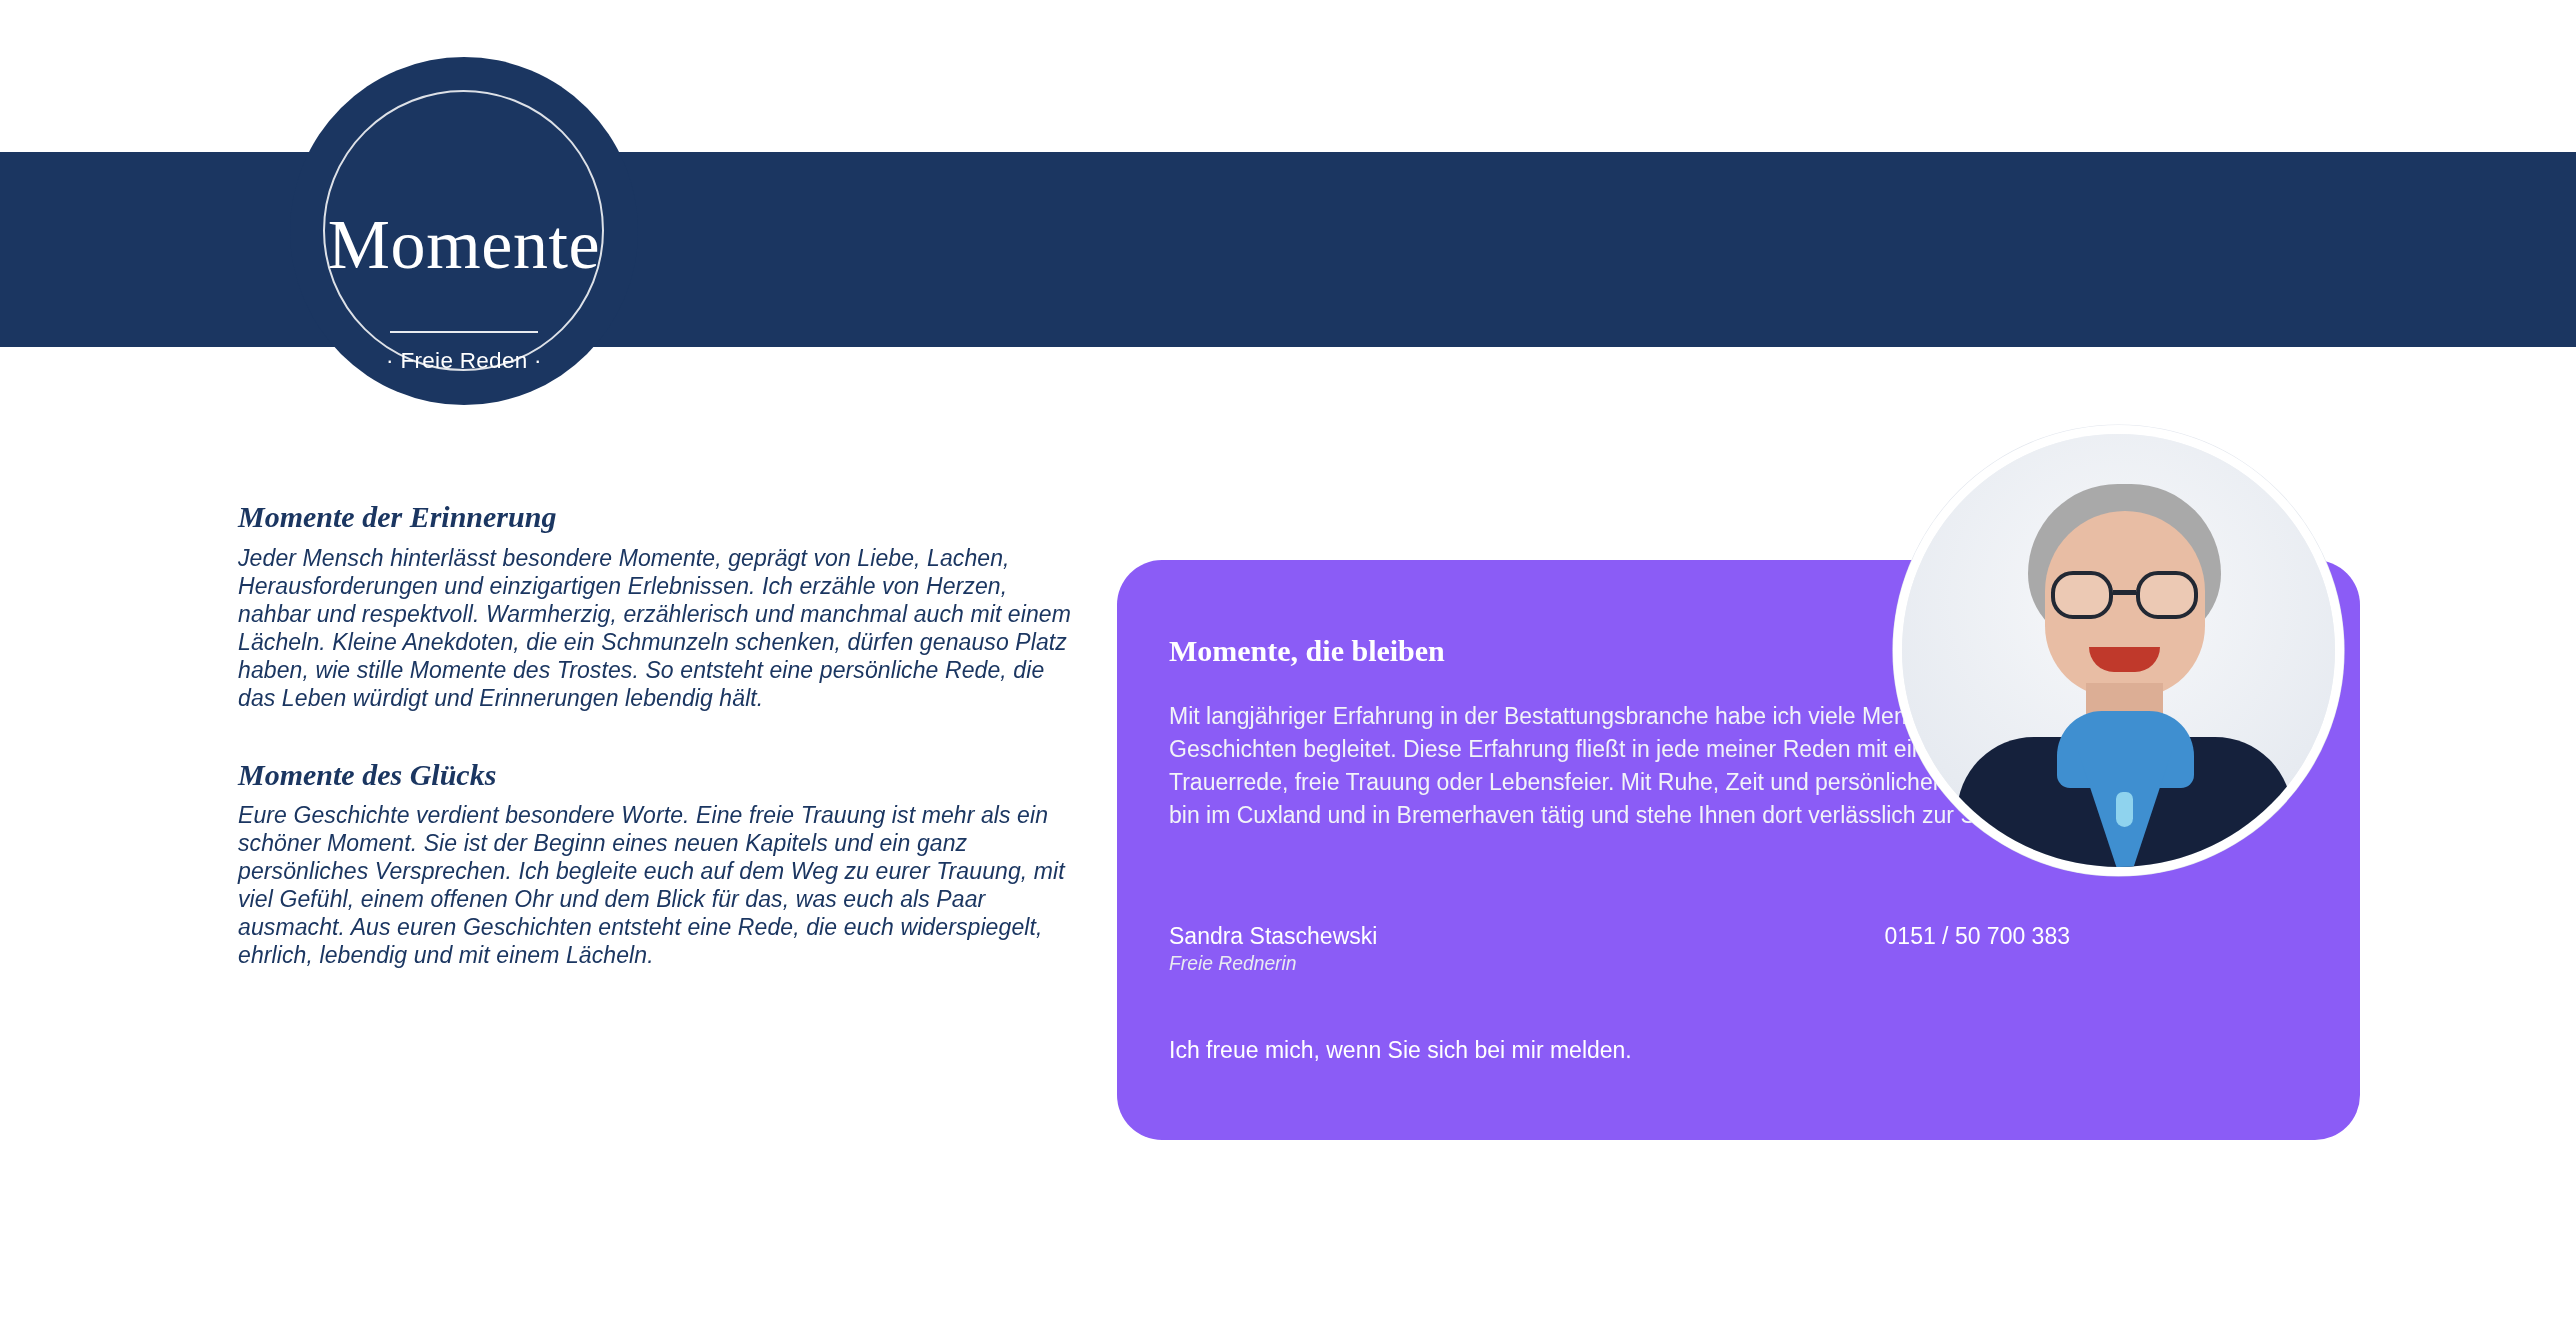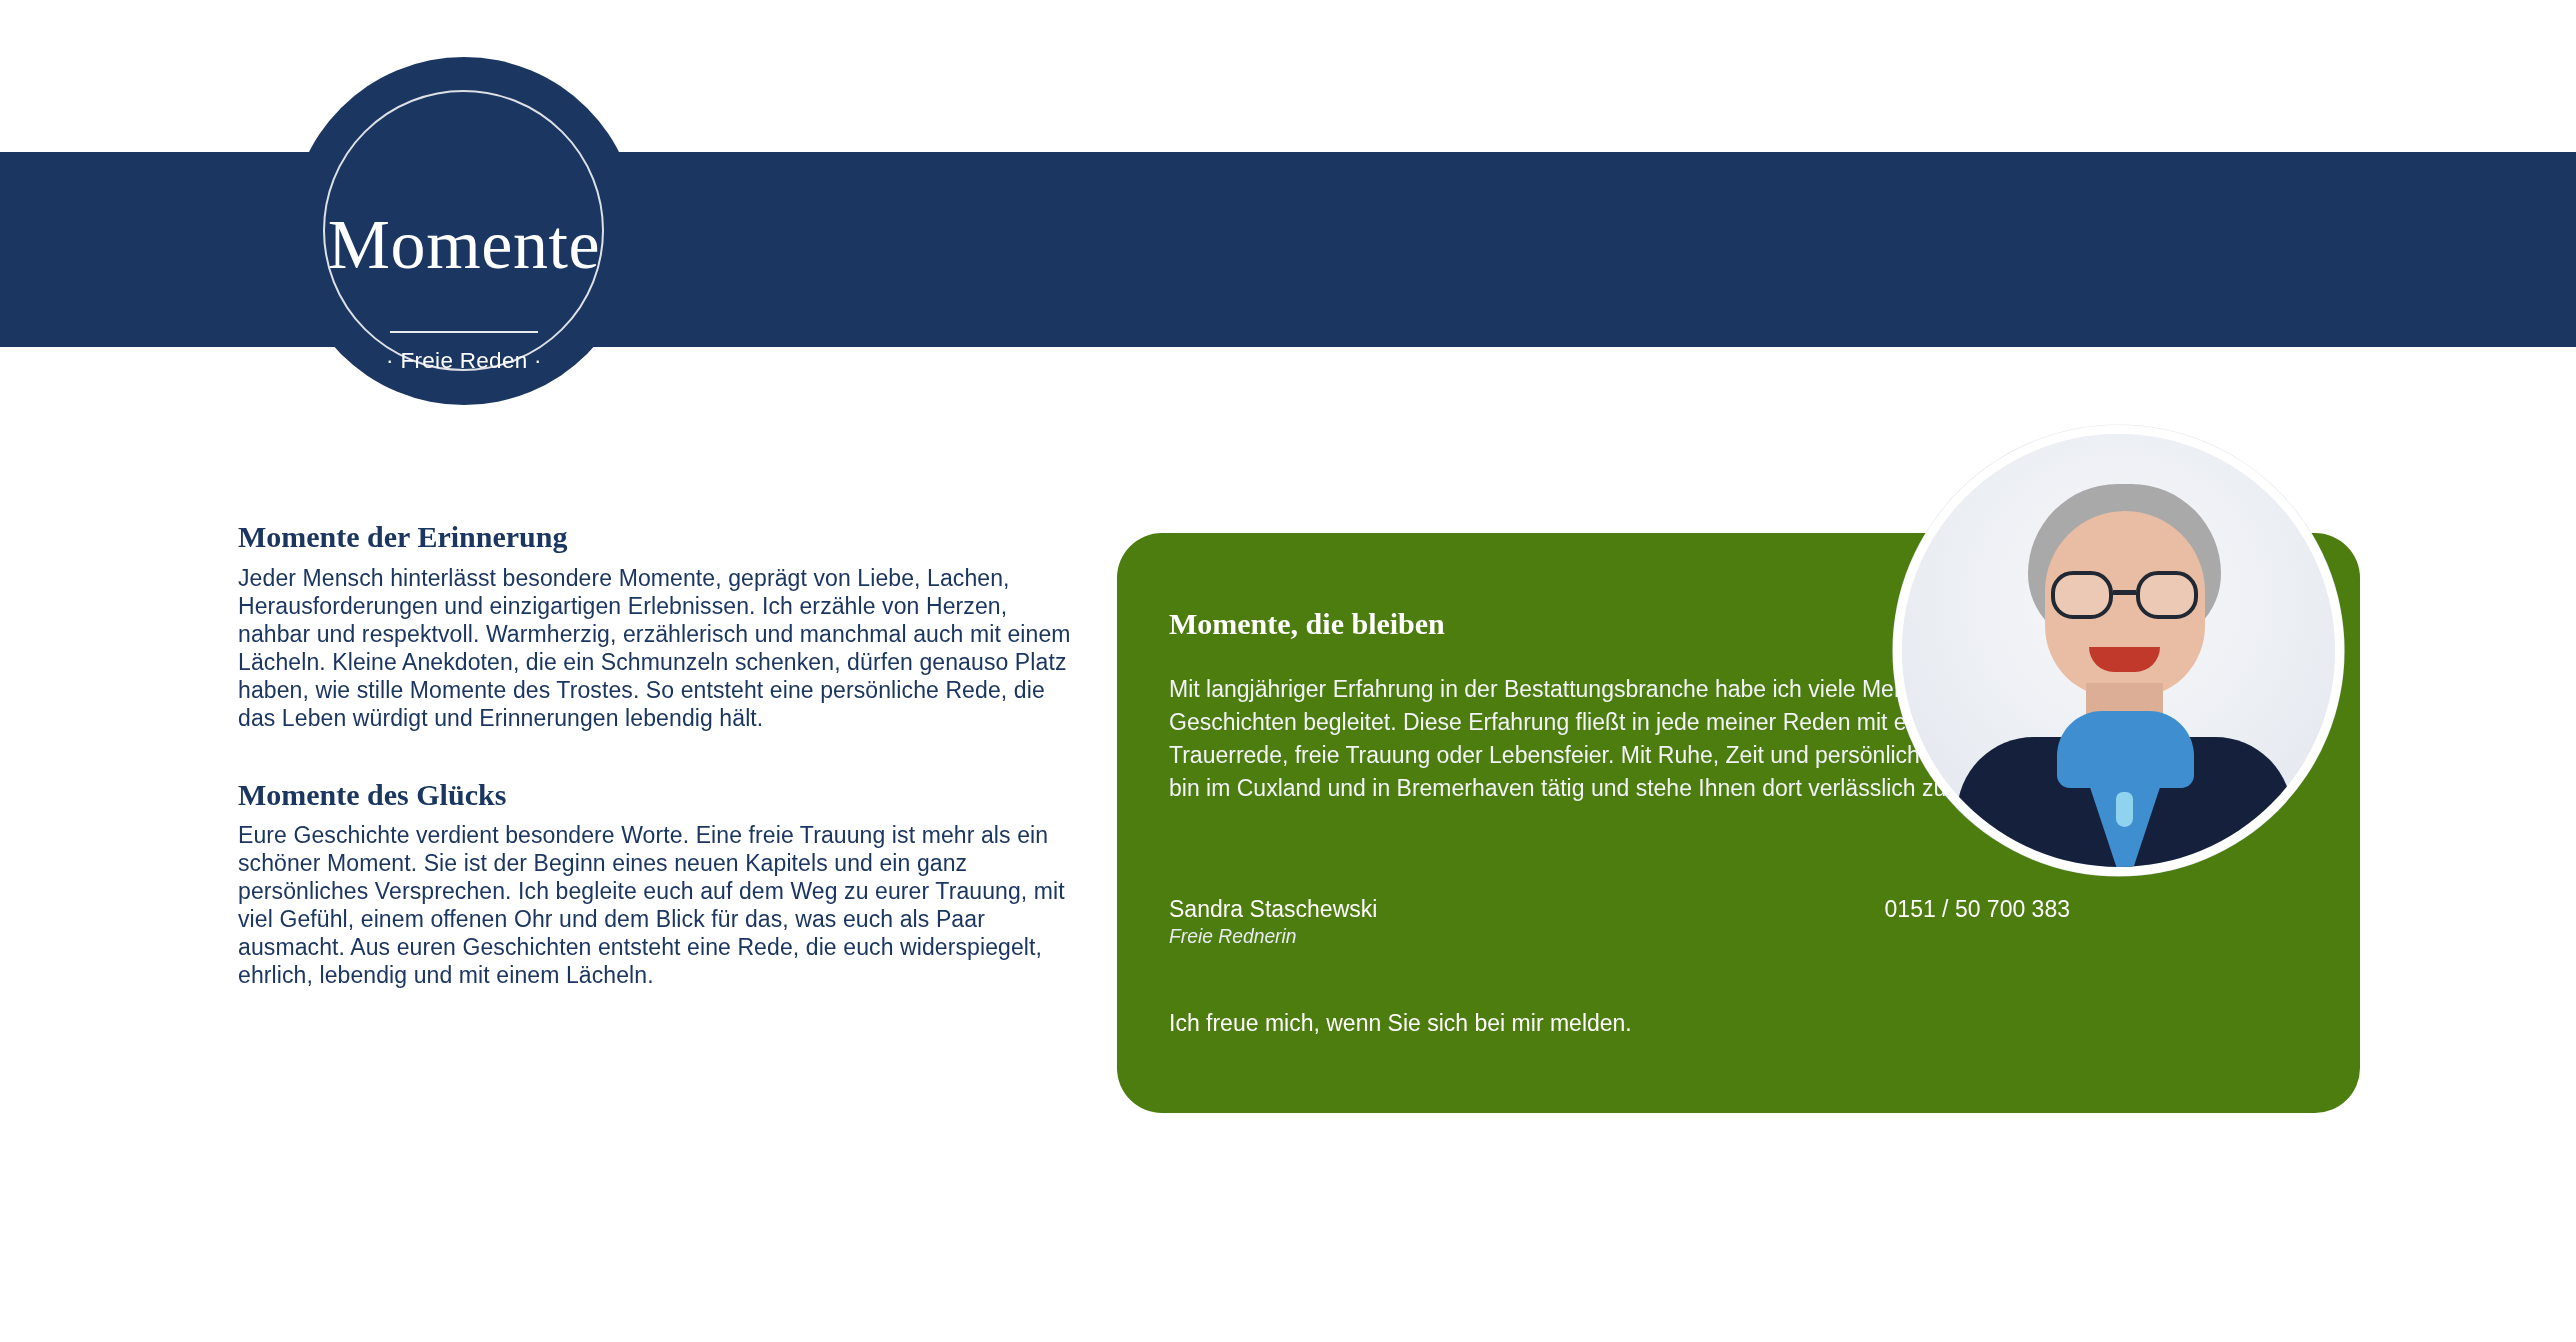--- a/index.html
+++ b/index.html
@@ -93,22 +93,23 @@
     width: 148px;
     height: 1.9px;
     background: rgba(255,255,255,0.9);
     left: 100px;
   }
 
   
   .left-col {
     position: absolute;
     left: 238px;
-    top: 520px;
+    top: 500px;
     width: 837px;
+    font-style: italic;
   }
   .sec-title {
     color: #1b3661;
     font-family: "Liberation Serif", serif;
     font-weight: bold;
     font-size: 30px;
     line-height: 1.15;
     margin-bottom: 9px;
   }
   .sec-body {
@@ -117,24 +118,24 @@
     font-size: 23px;
     line-height: 28px;
     letter-spacing: 0.1px;
   }
   .block-gap { height: 46px; }
 
   
   .card {
     position: absolute;
     left: 1117px;
-    top: 533px;
+    top: 560px;
     width: 1243px;
     height: 580px;
-    background: #4d7c0f;
+    background: #8b5cf6;
     border-radius: 45px 45px 45px 45px;
   }
   .card-title {
     position: absolute;
     left: 52px;
     top: 74px;
     color: #ffffff;
     font-family: "Liberation Serif", serif;
     font-weight: bold;
     font-size: 30px;

